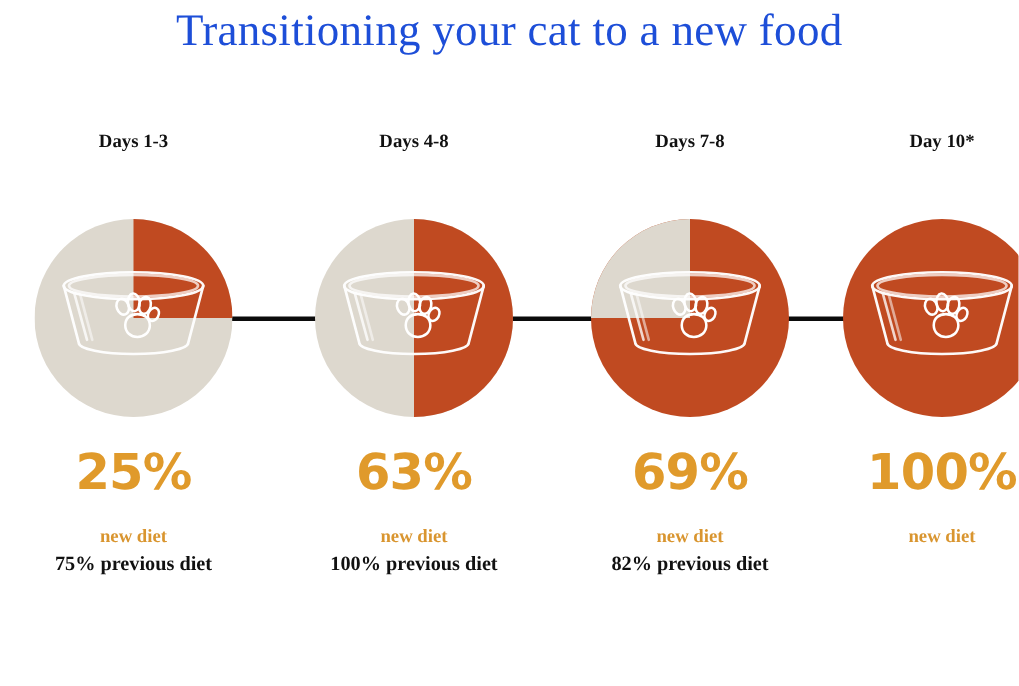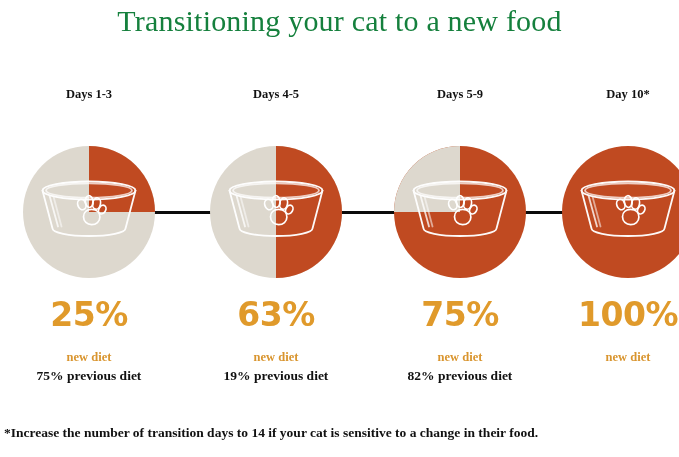--- a/index.html
+++ b/index.html
@@ -25,21 +25,21 @@
   
   .title {
     position: absolute;
     left: 0;
     top: 2px;
     width: 679px;
     text-align: center;
     font-family: "Liberation Serif", serif;
     font-size: 30px;
     font-weight: 400;
-    color: #15803d;
+    color: #1d4ed8;
     letter-spacing: 0.2px;
     line-height: 38px;
     white-space: nowrap;
   }
 
   
   .stage-row {
     position: absolute;
     left: 0;
     top: 0;
@@ -181,21 +181,21 @@
             <path d="M60.5 70.8 C60.5 66.0 64.0 63.4 68.6 63.4 C73.3 63.4 76.9 66.2 76.9 70.9 C76.9 75.6 73.2 78.6 68.6 78.6 C64.1 78.6 60.5 75.5 60.5 70.8 Z"></path>
           </g>
         </svg>
       </div>
       <div class="pct">25%</div>
       <div class="newdiet">new diet</div>
       <div class="prevdiet">75% previous diet</div>
     </div>
 
     <div class="stage s1">
-      <div class="stage-label">Days 4-5</div>
+      <div class="stage-label">Days 4-8</div>
       <div class="circle-wrap">
         <svg width="132" height="132" viewBox="0 0 132 132" xmlns="http://www.w3.org/2000/svg">
           <circle cx="66" cy="66" r="66" fill="#DDD8CE"></circle>
           <path d="M66 66 L66 0 A66 66 0 0 1 66 132 Z" fill="#C04A21"></path>
           <g fill="none" stroke="#FFFFFF" stroke-width="1.8" stroke-linejoin="round" stroke-linecap="round" opacity="0.97">
             <path d="M19.5 44.5 L29.5 82.5 A36.5 7.5 0 0 0 102.5 82.5 L112.5 44.5"></path>
             <ellipse cx="66" cy="44.5" rx="46.5" ry="9"></ellipse>
             <ellipse cx="66" cy="44.5" rx="43" ry="7.2" opacity="0.75"></ellipse>
             <path d="M26.5 49.5 L35 80.5" opacity="0.8"></path>
             <path d="M30.5 50.5 L38.5 80.5" opacity="0.55"></path>
@@ -204,46 +204,46 @@
             <ellipse cx="58.8" cy="58.5" rx="4.0" ry="5.4" transform="rotate(-20 58.8 58.5)"></ellipse>
             <ellipse cx="66.2" cy="55.6" rx="3.9" ry="5.9" transform="rotate(-6 66.2 55.6)"></ellipse>
             <ellipse cx="73.6" cy="57.6" rx="3.9" ry="5.7" transform="rotate(12 73.6 57.6)"></ellipse>
             <ellipse cx="79.3" cy="63.6" rx="3.4" ry="4.6" transform="rotate(28 79.3 63.6)"></ellipse>
             <path d="M60.5 70.8 C60.5 66.0 64.0 63.4 68.6 63.4 C73.3 63.4 76.9 66.2 76.9 70.9 C76.9 75.6 73.2 78.6 68.6 78.6 C64.1 78.6 60.5 75.5 60.5 70.8 Z"></path>
           </g>
         </svg>
       </div>
       <div class="pct">63%</div>
       <div class="newdiet">new diet</div>
-      <div class="prevdiet">19% previous diet</div>
+      <div class="prevdiet">100% previous diet</div>
     </div>
 
     <div class="stage s2">
-      <div class="stage-label">Days 5-9</div>
+      <div class="stage-label">Days 7-8</div>
       <div class="circle-wrap">
         <svg width="132" height="132" viewBox="0 0 132 132" xmlns="http://www.w3.org/2000/svg">
           <circle cx="66" cy="66" r="66" fill="#C04A21"></circle>
           <path d="M66 66 L0 66 A66 66 0 0 1 66 0 Z" fill="#DDD8CE"></path>
           <g fill="none" stroke="#FFFFFF" stroke-width="1.8" stroke-linejoin="round" stroke-linecap="round" opacity="0.97">
             <path d="M19.5 44.5 L29.5 82.5 A36.5 7.5 0 0 0 102.5 82.5 L112.5 44.5"></path>
             <ellipse cx="66" cy="44.5" rx="46.5" ry="9"></ellipse>
             <ellipse cx="66" cy="44.5" rx="43" ry="7.2" opacity="0.75"></ellipse>
             <path d="M26.5 49.5 L35 80.5" opacity="0.8"></path>
             <path d="M30.5 50.5 L38.5 80.5" opacity="0.55"></path>
           </g>
           <g fill="none" stroke="#FFFFFF" stroke-width="1.7">
             <ellipse cx="58.8" cy="58.5" rx="4.0" ry="5.4" transform="rotate(-20 58.8 58.5)"></ellipse>
             <ellipse cx="66.2" cy="55.6" rx="3.9" ry="5.9" transform="rotate(-6 66.2 55.6)"></ellipse>
             <ellipse cx="73.6" cy="57.6" rx="3.9" ry="5.7" transform="rotate(12 73.6 57.6)"></ellipse>
             <ellipse cx="79.3" cy="63.6" rx="3.4" ry="4.6" transform="rotate(28 79.3 63.6)"></ellipse>
             <path d="M60.5 70.8 C60.5 66.0 64.0 63.4 68.6 63.4 C73.3 63.4 76.9 66.2 76.9 70.9 C76.9 75.6 73.2 78.6 68.6 78.6 C64.1 78.6 60.5 75.5 60.5 70.8 Z"></path>
           </g>
         </svg>
       </div>
-      <div class="pct">75%</div>
+      <div class="pct">69%</div>
       <div class="newdiet">new diet</div>
       <div class="prevdiet">82% previous diet</div>
     </div>
 
     <div class="stage s3">
       <div class="stage-label">Day 10*</div>
       <div class="circle-wrap">
         <svg width="132" height="132" viewBox="0 0 132 132" xmlns="http://www.w3.org/2000/svg">
           <circle cx="66" cy="66" r="66" fill="#C04A21"></circle>
           <g fill="none" stroke="#FFFFFF" stroke-width="1.8" stroke-linejoin="round" stroke-linecap="round" opacity="0.97">
@@ -262,15 +262,14 @@
           </g>
         </svg>
       </div>
       <div class="pct">100%</div>
       <div class="newdiet">new diet</div>
       <div class="prevdiet"></div>
     </div>
 
   </div>
 
-  <div class="footnote">*Increase the number of transition days to 14 if your cat is sensitive to a change in their food.</div>
 
 </div>
 
 </body></html>

